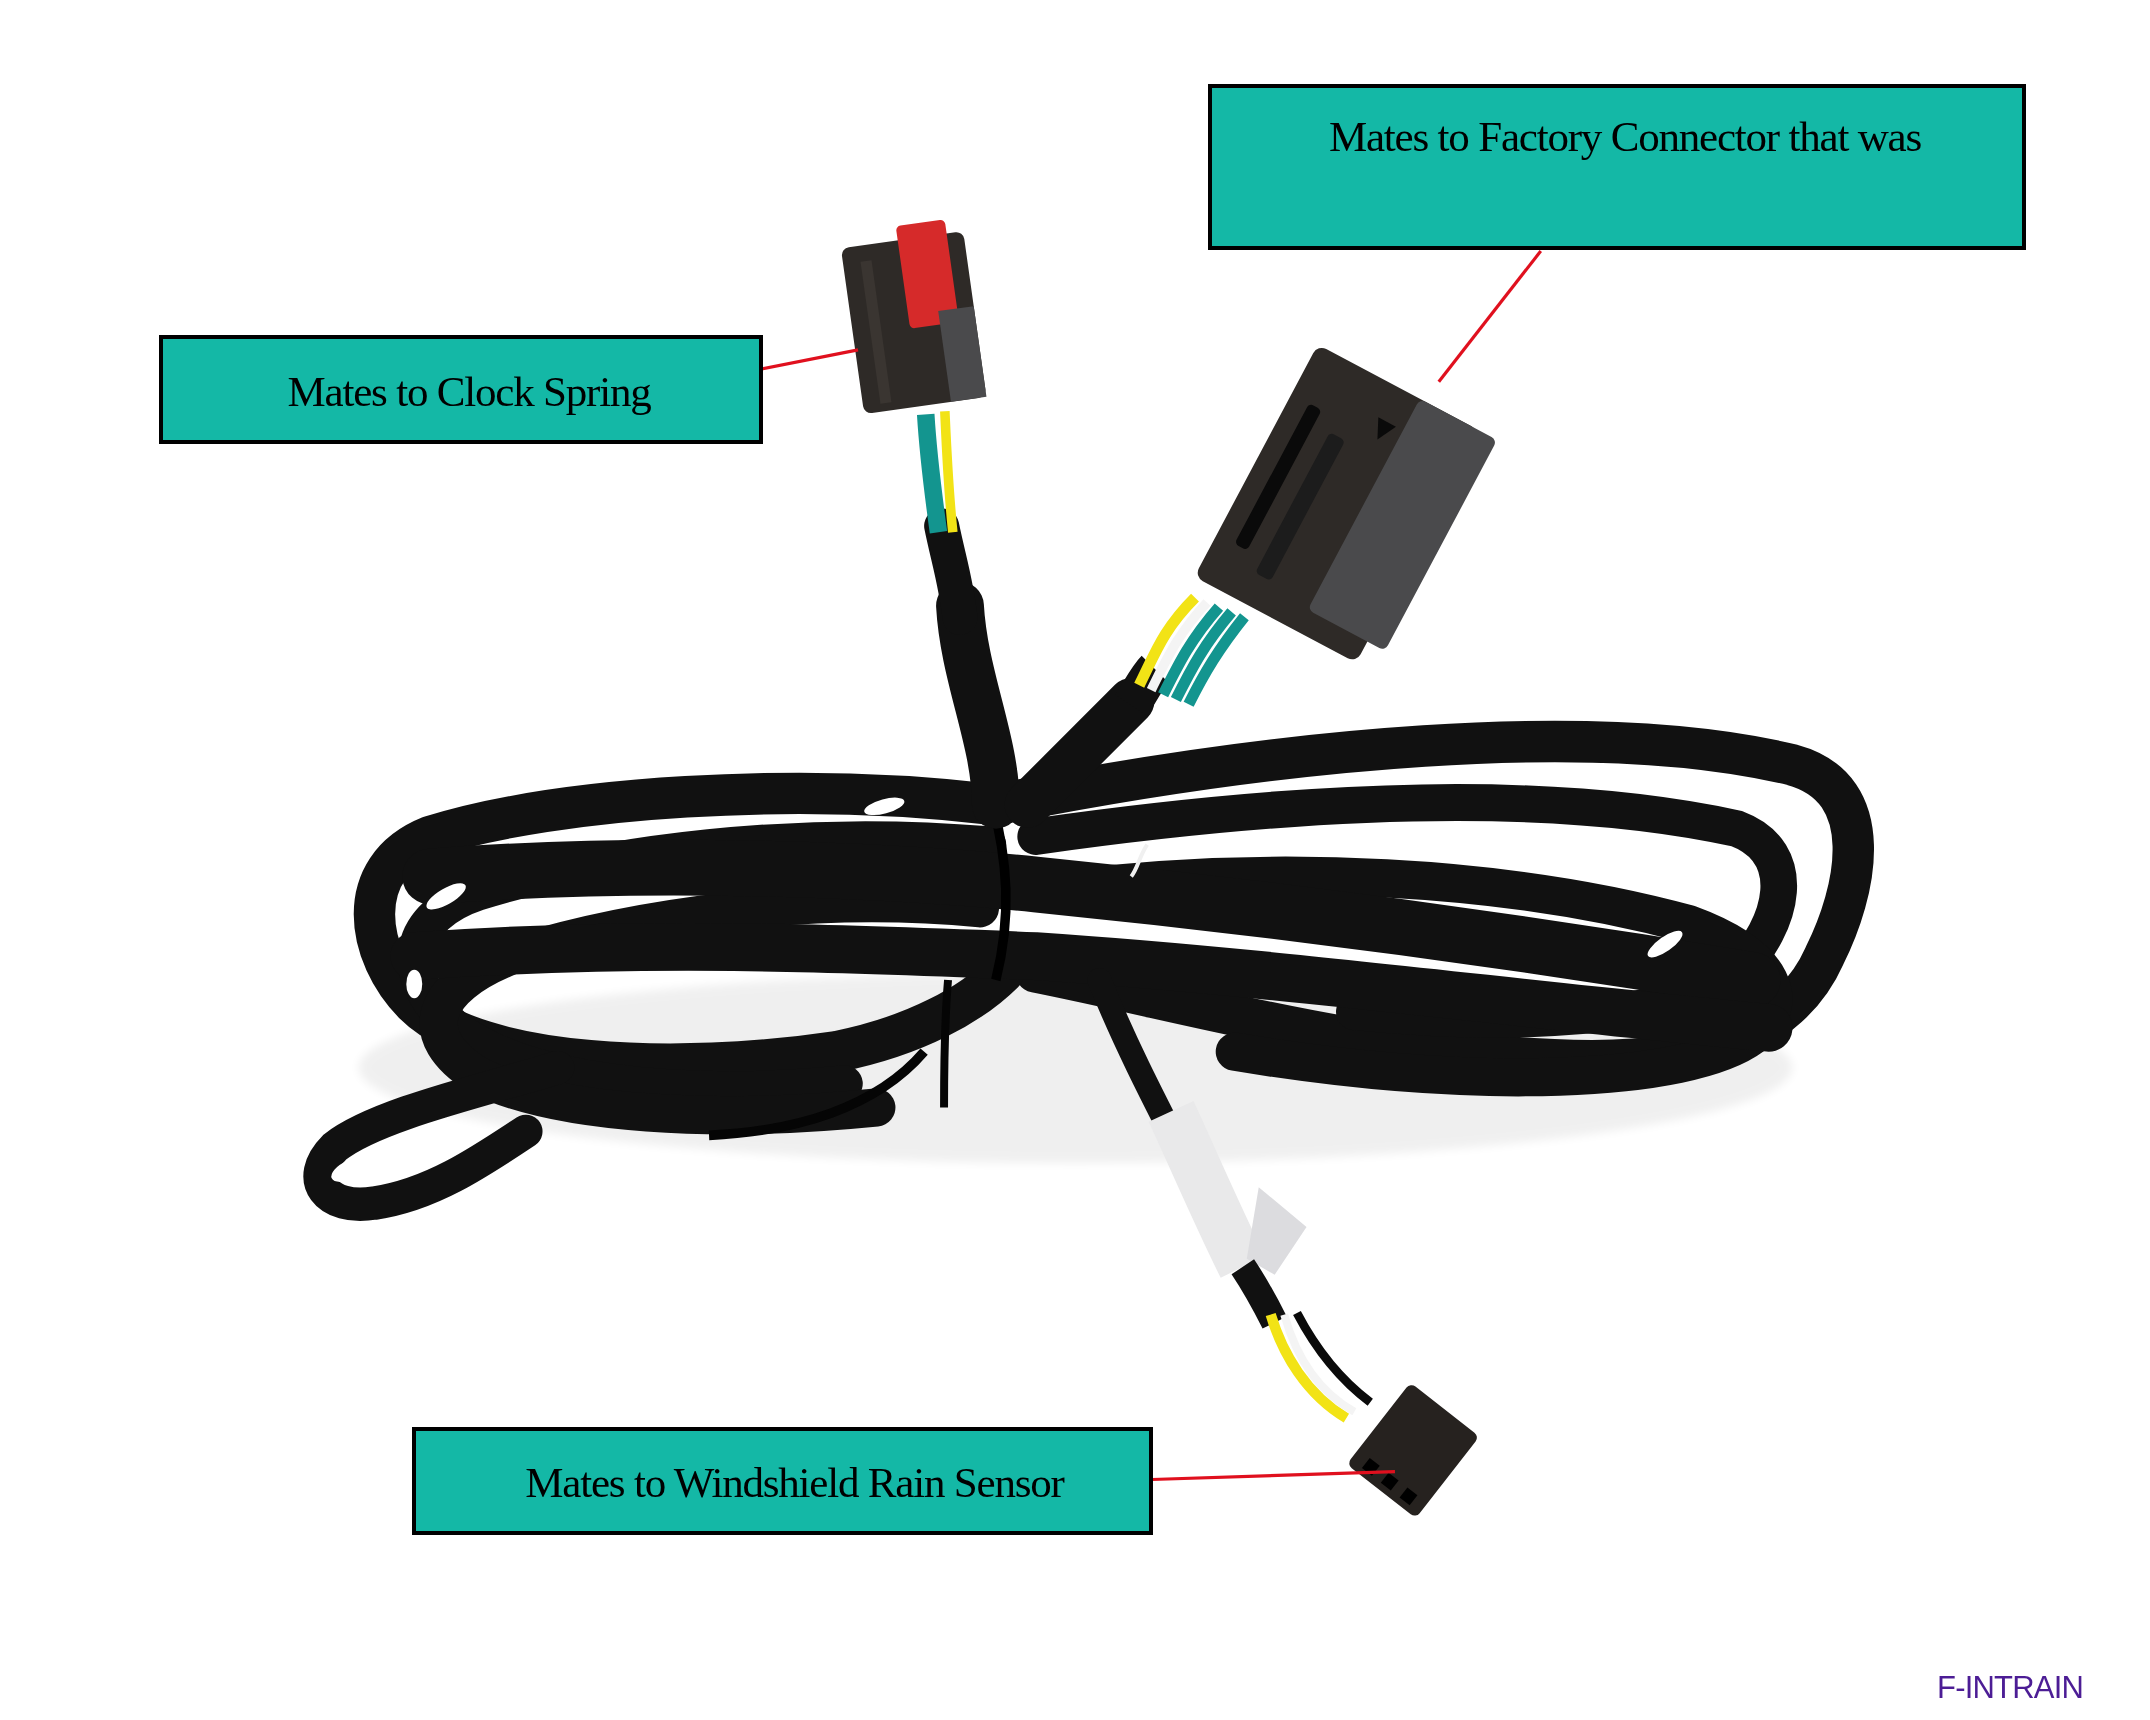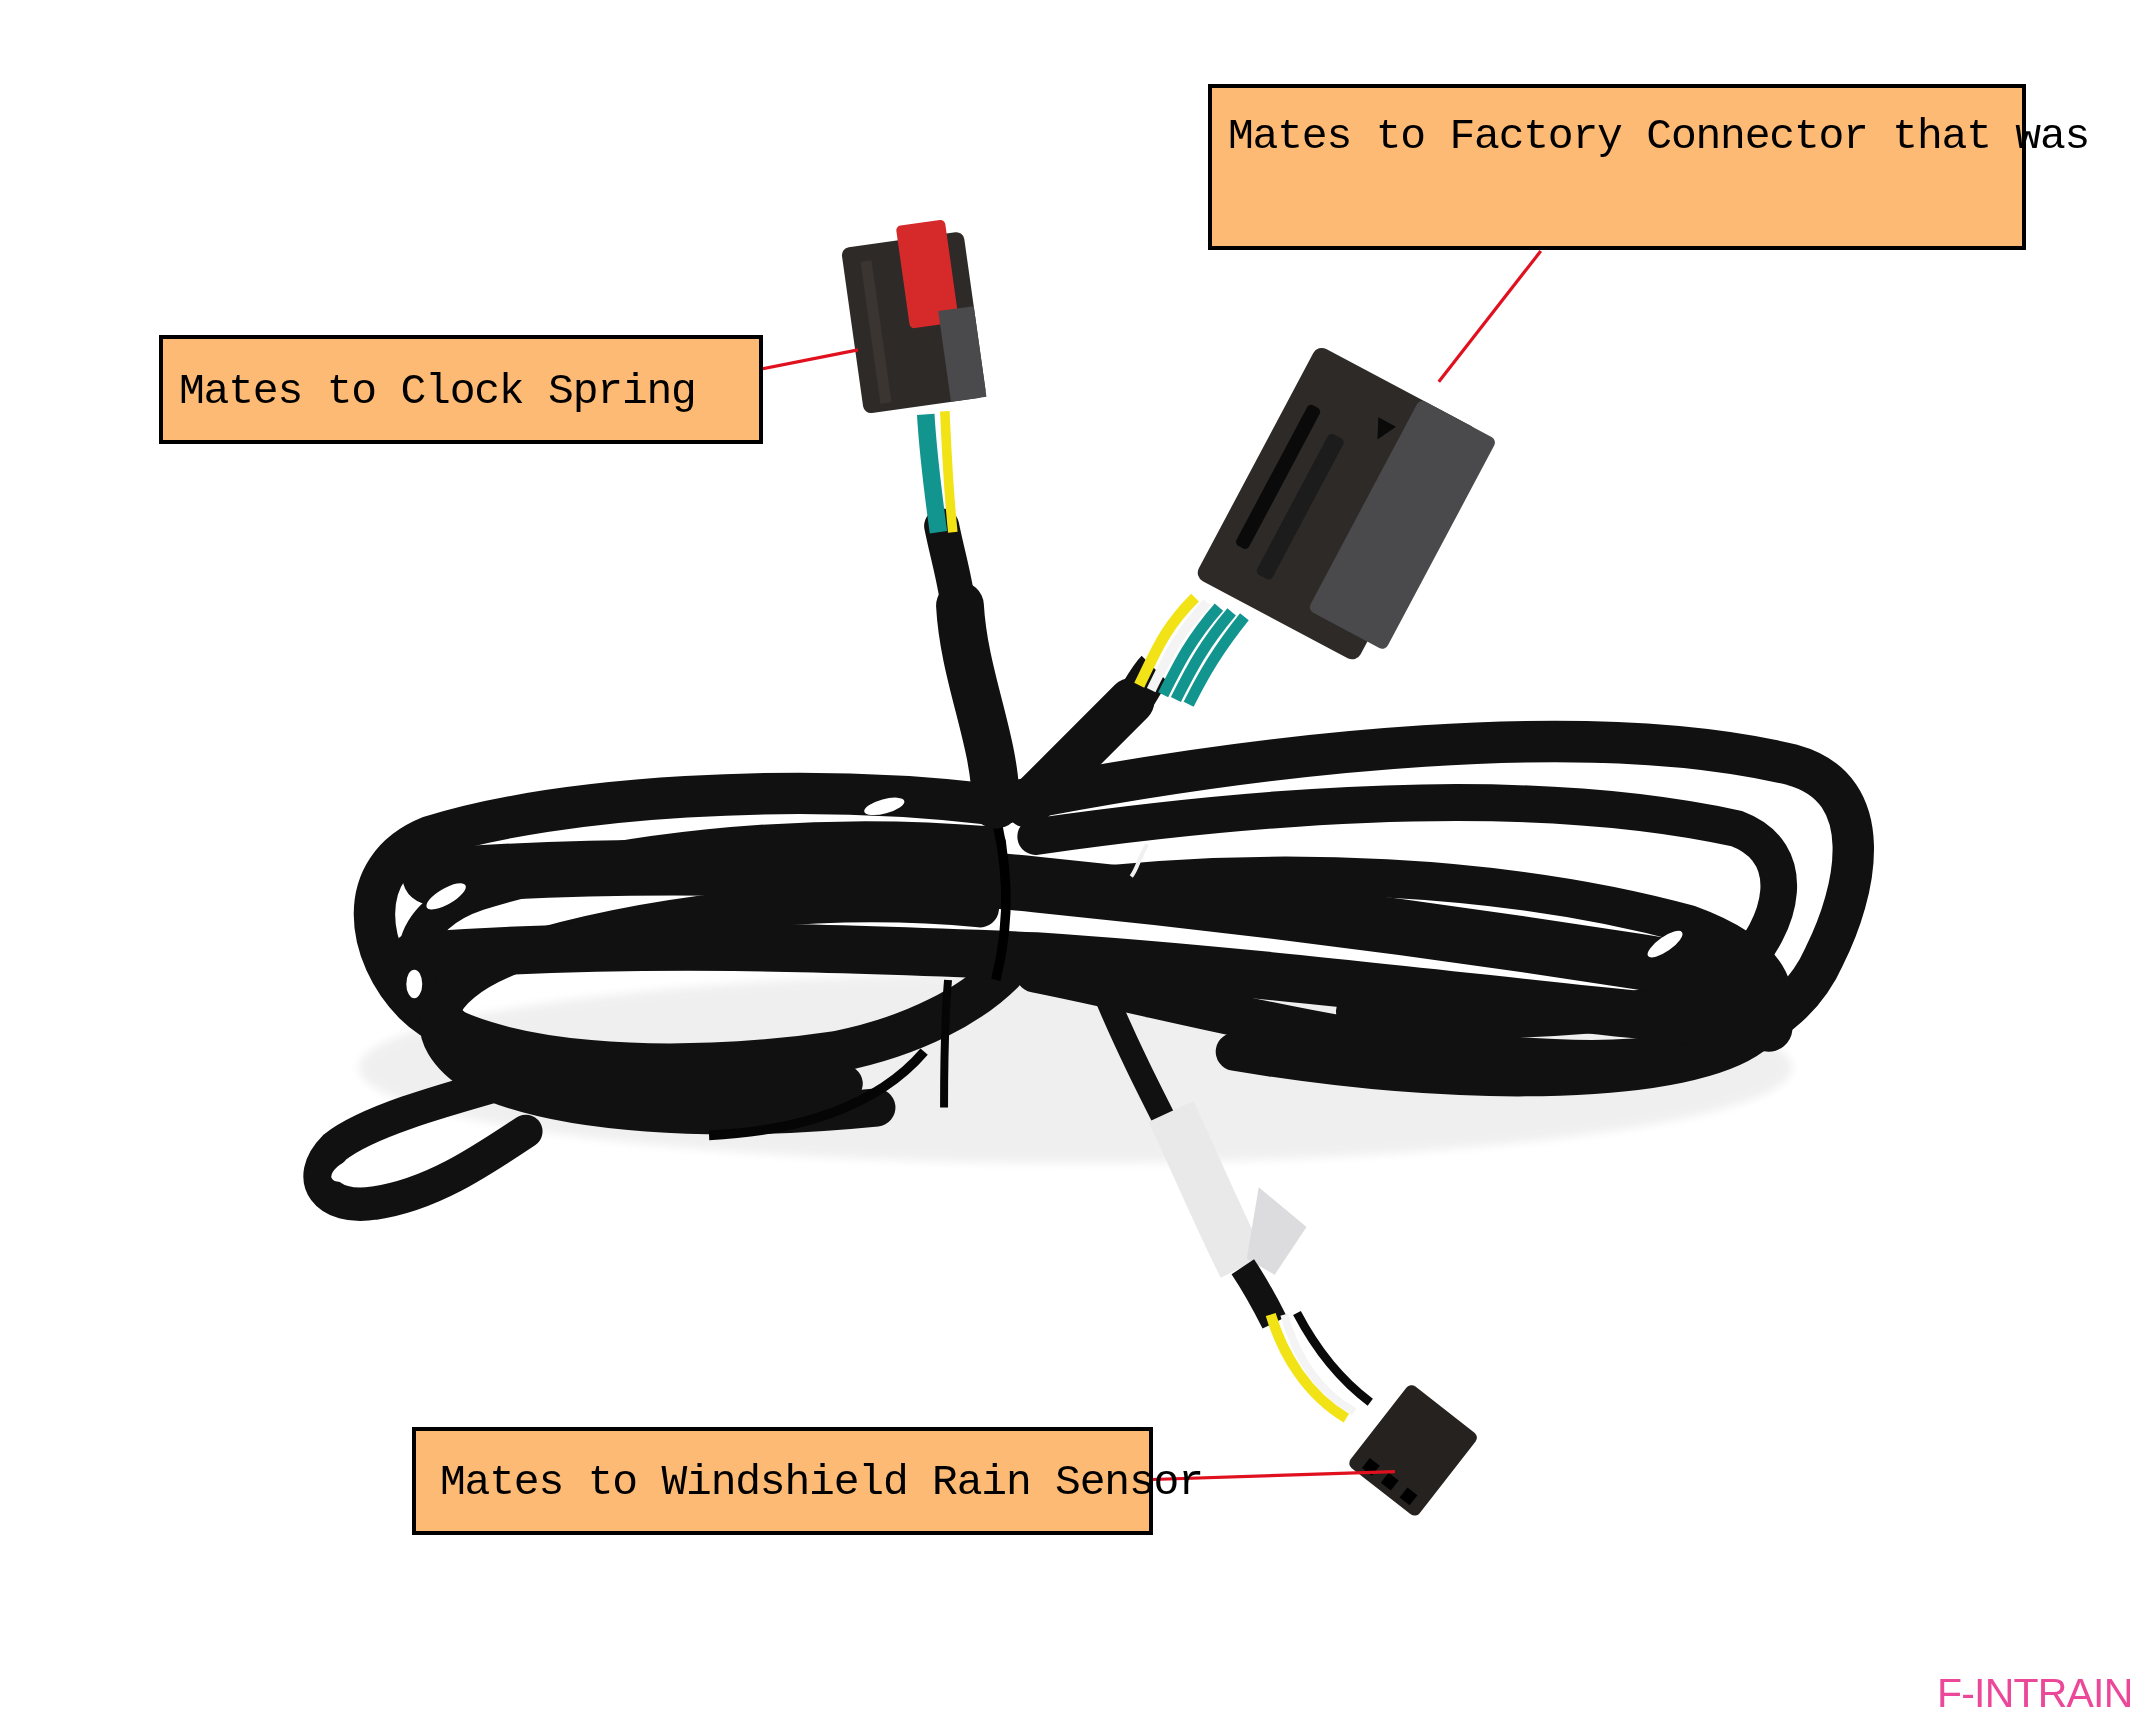--- a/index.html
+++ b/index.html
@@ -1,30 +1,31 @@
 <!DOCTYPE html>
 <html style="font-size:12.7px"><head>
   <meta charset="utf-8">
   <style>
     html, body { margin: 0; padding: 0; background: #ffffff; }
     body { width: 2151px; height: 1721px; position: relative; overflow: hidden;
            font-family: "Liberation Sans", "DejaVu Sans", sans-serif; }
     #stage { position: absolute; left: 0; top: 0; width: 2151px; height: 1721px; }
     .callout {
       position: absolute; box-sizing: border-box;
-      border: 4px solid #000; background: #fdba74; color: #000;
-      font-family: Liberation Mono, monospace;
+      border: 4px solid #000; background: #14b8a6; color: #000;
+      font-family: Liberation Serif, serif;
       font-size: 43px; line-height: 62px; letter-spacing: -1.2px;
       transform-origin: left top;
+      text-align: center;
     }
     .callout span { display: block; white-space: nowrap; }
     #cb-clock { left: 159px; top: 335px; width: 604px; height: 109px; padding: 22px 0 0 16px; }
     #cb-factory { left: 1208px; top: 84px; width: 818px; height: 166px; padding: 17.5px 0 0 16px; }
     #cb-rain { left: 412px; top: 1427px; width: 741px; height: 108px; padding: 21px 0 0 24px; }
-    #brand { position: absolute; left: 1937px; top: 1670px; font-size: 41px; color: #ec4899;
+    #brand { position: absolute; left: 1937px; top: 1670px; font-size: 31px; color: #4c1d95;
              letter-spacing: -0.8px; font-family: "Liberation Sans", "DejaVu Sans", sans-serif; }
   </style>
 </head>
 <body>
 
 <div id="stage">
 
   <svg width="2151" height="1721" viewBox="0 0 2700 2160" xmlns="http://www.w3.org/2000/svg" style="position:absolute;left:0;top:0;">
     <defs>
       <filter id="soft" x="-10%" y="-10%" width="120%" height="120%">

